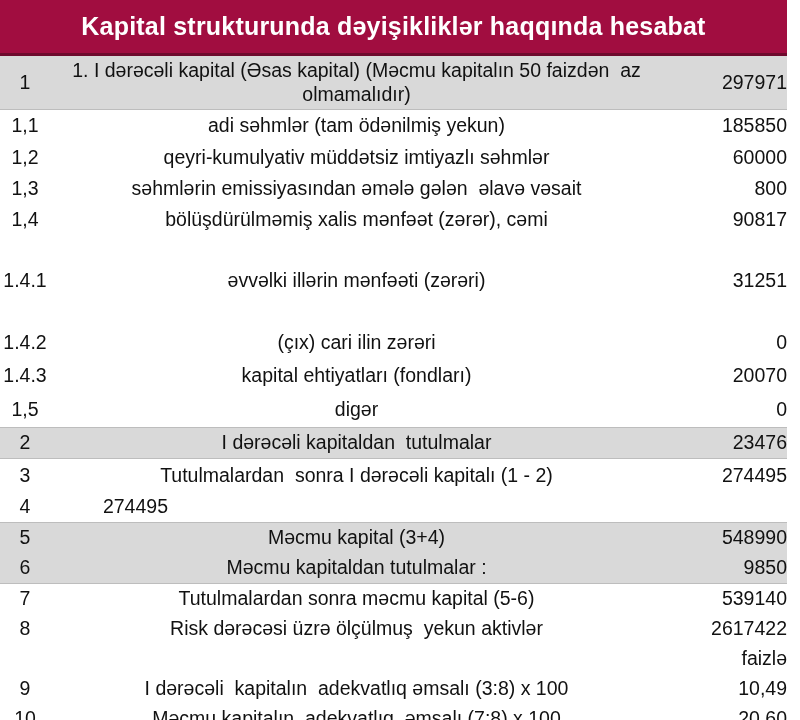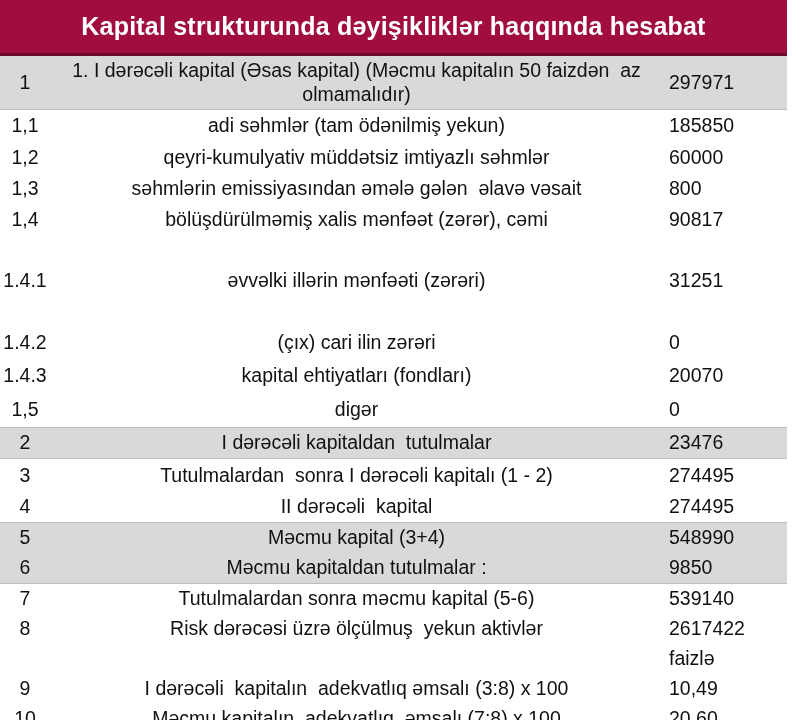--- a/index.html
+++ b/index.html
@@ -25,21 +25,21 @@
     display: flex; align-items: center;
     font-size: 19.5px;
     line-height: 1.22;
   }
   .gray { background: #D9D9D9; }
   .gb-top { border-top: 1px solid #bdbdbd; }
   .gb-bottom { border-bottom: 1px solid #bdbdbd; }
 
   .cell-no    { width: 50px; flex: none; text-align: center; }
   .cell-label { flex: 1; white-space: pre-wrap; padding-right: 6px; text-align: center; }
-  .cell-value { width: 118px; flex: none; padding-right: 18px; white-space: nowrap; }
+  .cell-value { width: 118px; flex: none; text-align: right; padding-right: 0; white-space: nowrap; }
 
   .h30 { height: 30px; } .h31 { height: 31px; } .h32 { height: 32px; }
   .h33 { height: 33px; } .h35 { height: 35px; } .h54 { height: 54px; }
   .spacer { background: #ffffff; }
 </style>
 </head>
 <body>
 
 <div class="report">
 
@@ -113,21 +113,20 @@
   </div>
 
   <div class="row h33">
     <span class="cell-no">3</span>
     <span class="cell-label">Tutulmalardan  sonra I dərəcəli kapitalı (1 - 2)</span>
     <span class="cell-value">274495</span>
   </div>
 
   <div class="row h30">
     <span class="cell-no">4</span>
-    <span class="cell-label">II dərəcəli  kapital</span>
     <span class="cell-value">274495</span>
   </div>
 
   <div class="row gray gb-top h30">
     <span class="cell-no">5</span>
     <span class="cell-label">Məcmu kapital (3+4)</span>
     <span class="cell-value">548990</span>
   </div>
 
   <div class="row gray gb-bottom h32">

